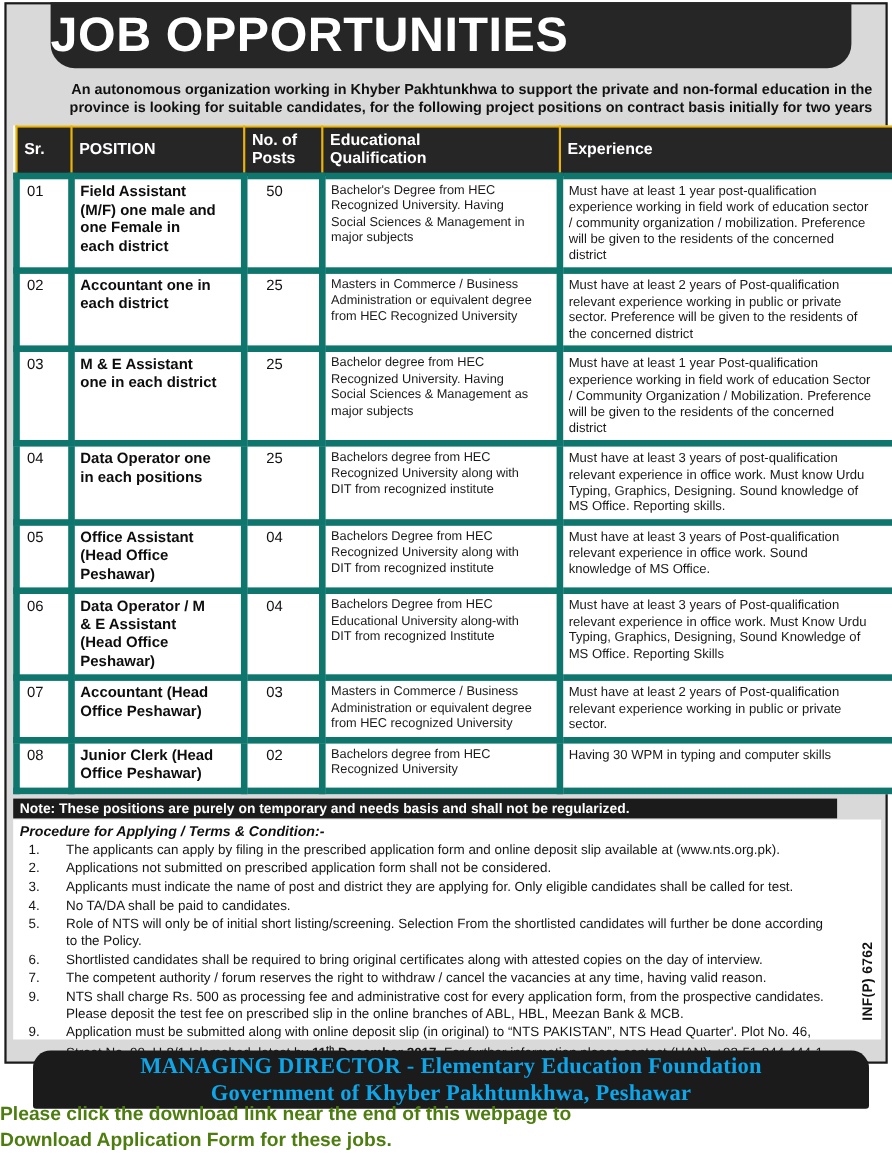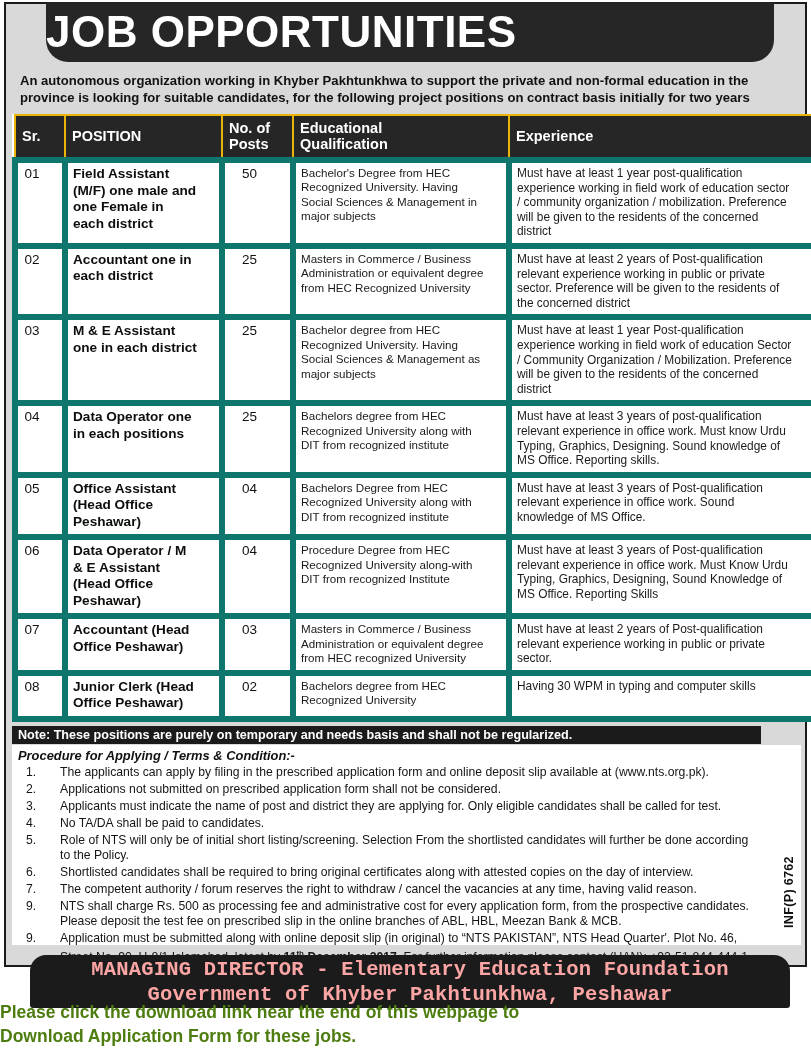--- a/index.html
+++ b/index.html
@@ -62,20 +62,21 @@
     left: 6px;
     top: 66px;
     width: 789px;
     box-sizing: border-box;
     padding: 2px 8px 3px 8px;
     font-size: 13.1px;
     line-height: 17px;
     color: #111111;
     font-weight: 600;
     font-family: "Liberation Sans", sans-serif;
+    text-align: right;
   }
 
   
   .tbl-wrap {
     position: absolute;
     left: 6px;
     top: 110px;
     width: 789px;
   }
   table.jobs {
@@ -241,27 +242,27 @@
     border-top-right-radius: 16px;
     border-bottom-left-radius: 3px;
     border-bottom-right-radius: 3px;
     display: flex;
     flex-direction: column;
     align-items: center;
     justify-content: center;
     box-sizing: border-box;
   }
   .footer-band .fl {
-    color: #fca5a5;
+    color: #0ea5e9;
     font-size: 20.5px;
     font-weight: bold;
     line-height: 25px;
     letter-spacing: 0.2px;
     white-space: nowrap;
-    font-family: Liberation Mono, monospace;
+    font-family: Liberation Serif, serif;
   }
 
   
   .red-caption {
     position: absolute;
     left: 0;
     top: 1000px;
     width: 811px;
     text-align: left;
     color: #4d7c0f;
@@ -358,21 +359,21 @@
               <td class="pos">Office Assistant (Head Office Peshawar)</td>
               <td class="np">04</td>
               <td class="eq">Bachelors Degree from HEC Recognized University along with DIT from recognized institute</td>
               <td class="exp">Must have at least 3 years of Post-qualification relevant experience in office work. Sound knowledge of MS Office.</td>
               <td class="age">23-32 years</td>
             </tr>
             <tr>
               <td class="sr">06</td>
               <td class="pos">Data Operator / M &amp; E Assistant (Head Office Peshawar)</td>
               <td class="np">04</td>
-              <td class="eq">Procedure Degree from HEC Recognized University along-with DIT from recognized Institute</td>
+              <td class="eq">Bachelors Degree from HEC Educational University along-with DIT from recognized Institute</td>
               <td class="exp">Must have at least 3 years of Post-qualification relevant experience in office work. Must Know Urdu Typing, Graphics, Designing, Sound Knowledge of MS Office. Reporting Skills</td>
               <td class="age">23-32 years</td>
             </tr>
             <tr>
               <td class="sr">07</td>
               <td class="pos">Accountant (Head Office Peshawar)</td>
               <td class="np">03</td>
               <td class="eq">Masters in Commerce / Business Administration or equivalent degree from HEC recognized University</td>
               <td class="exp">Must have at least 2 years of Post-qualification relevant experience  working in public or private sector.</td>
               <td class="age">25-32 years</td>

